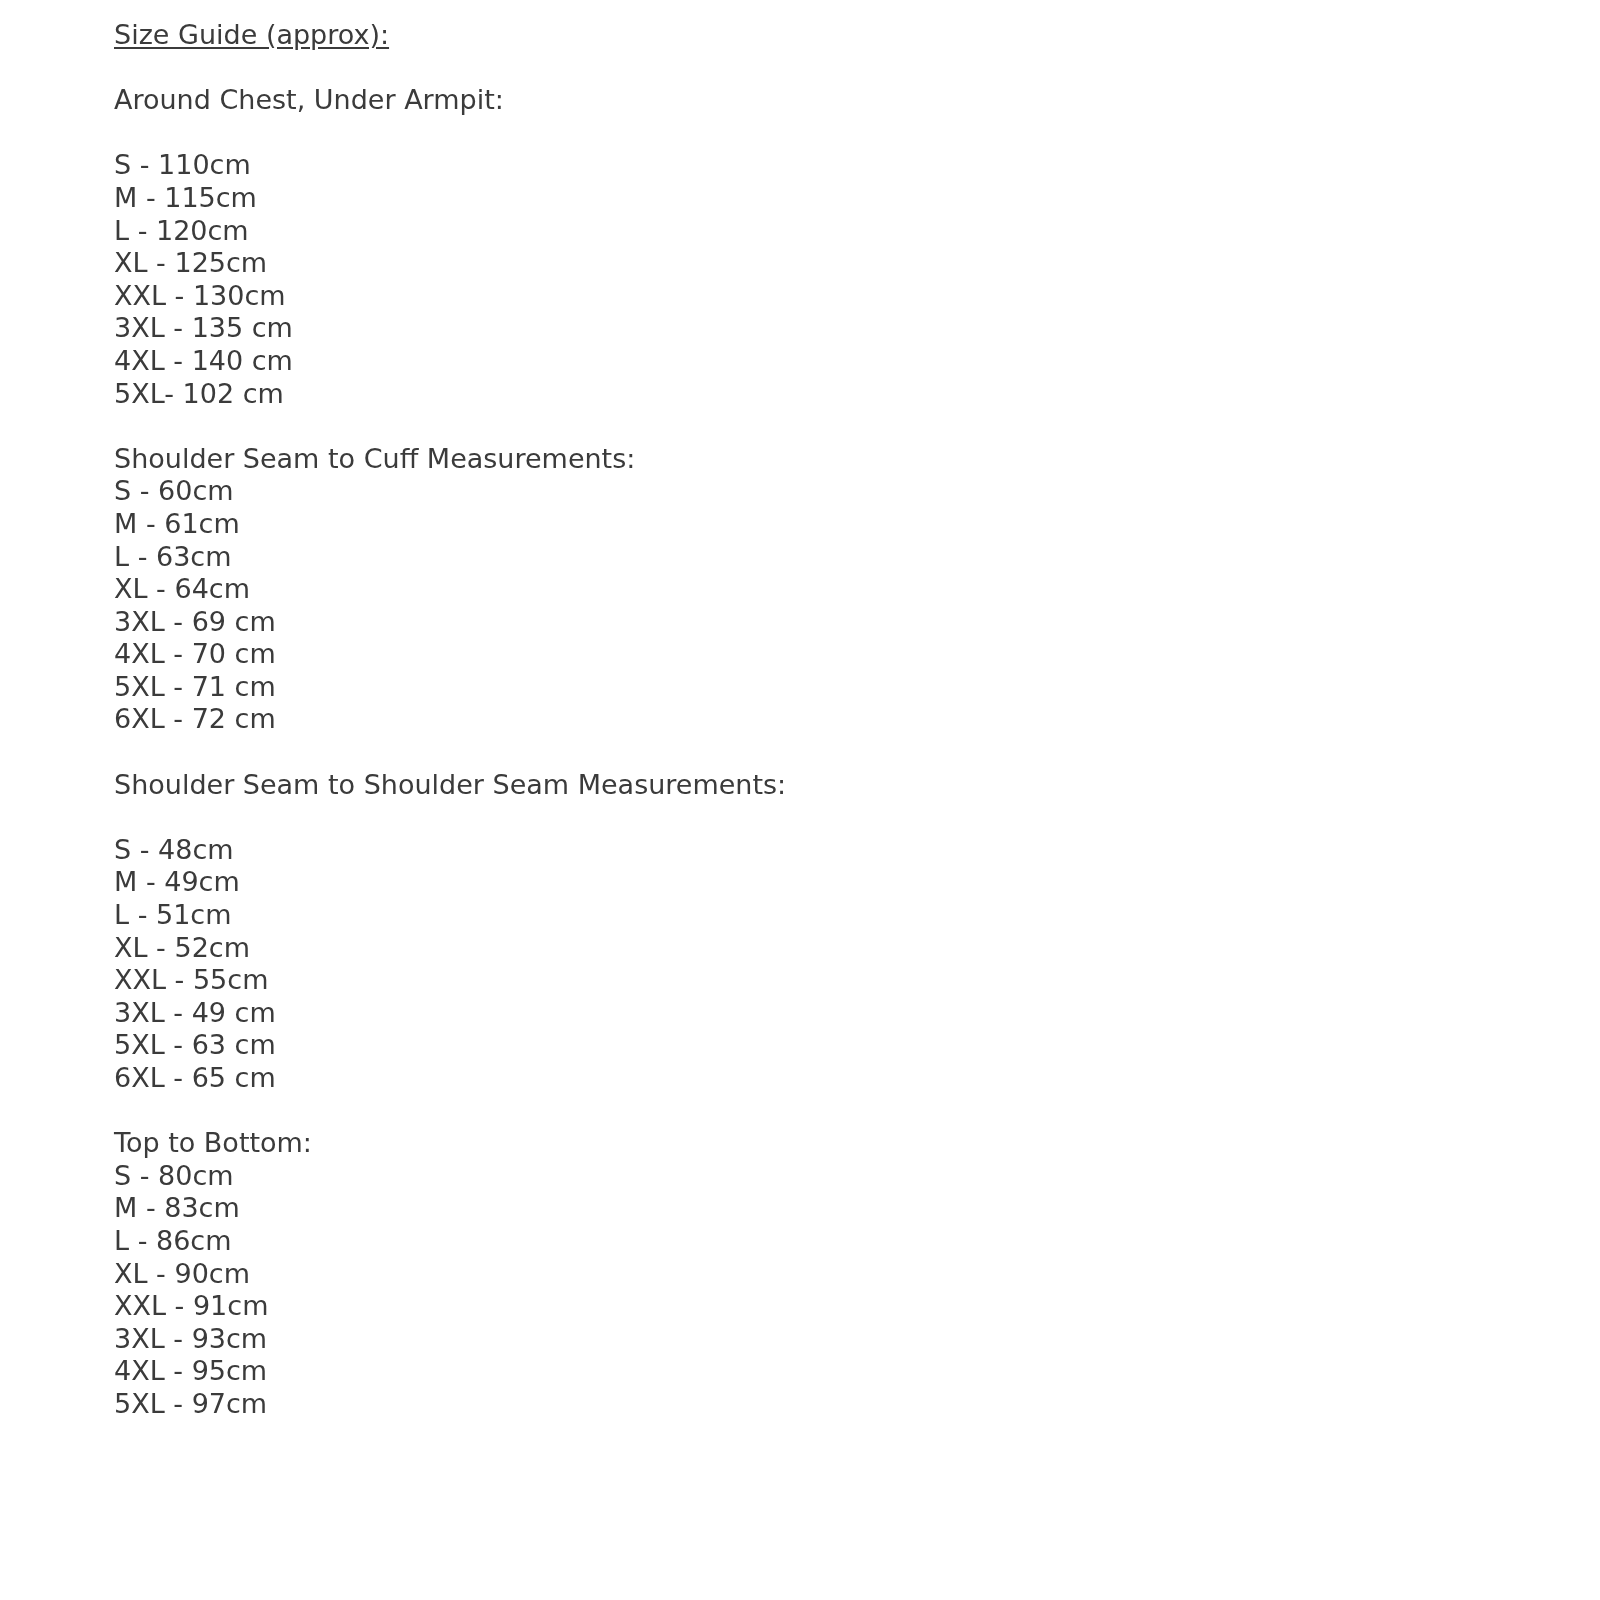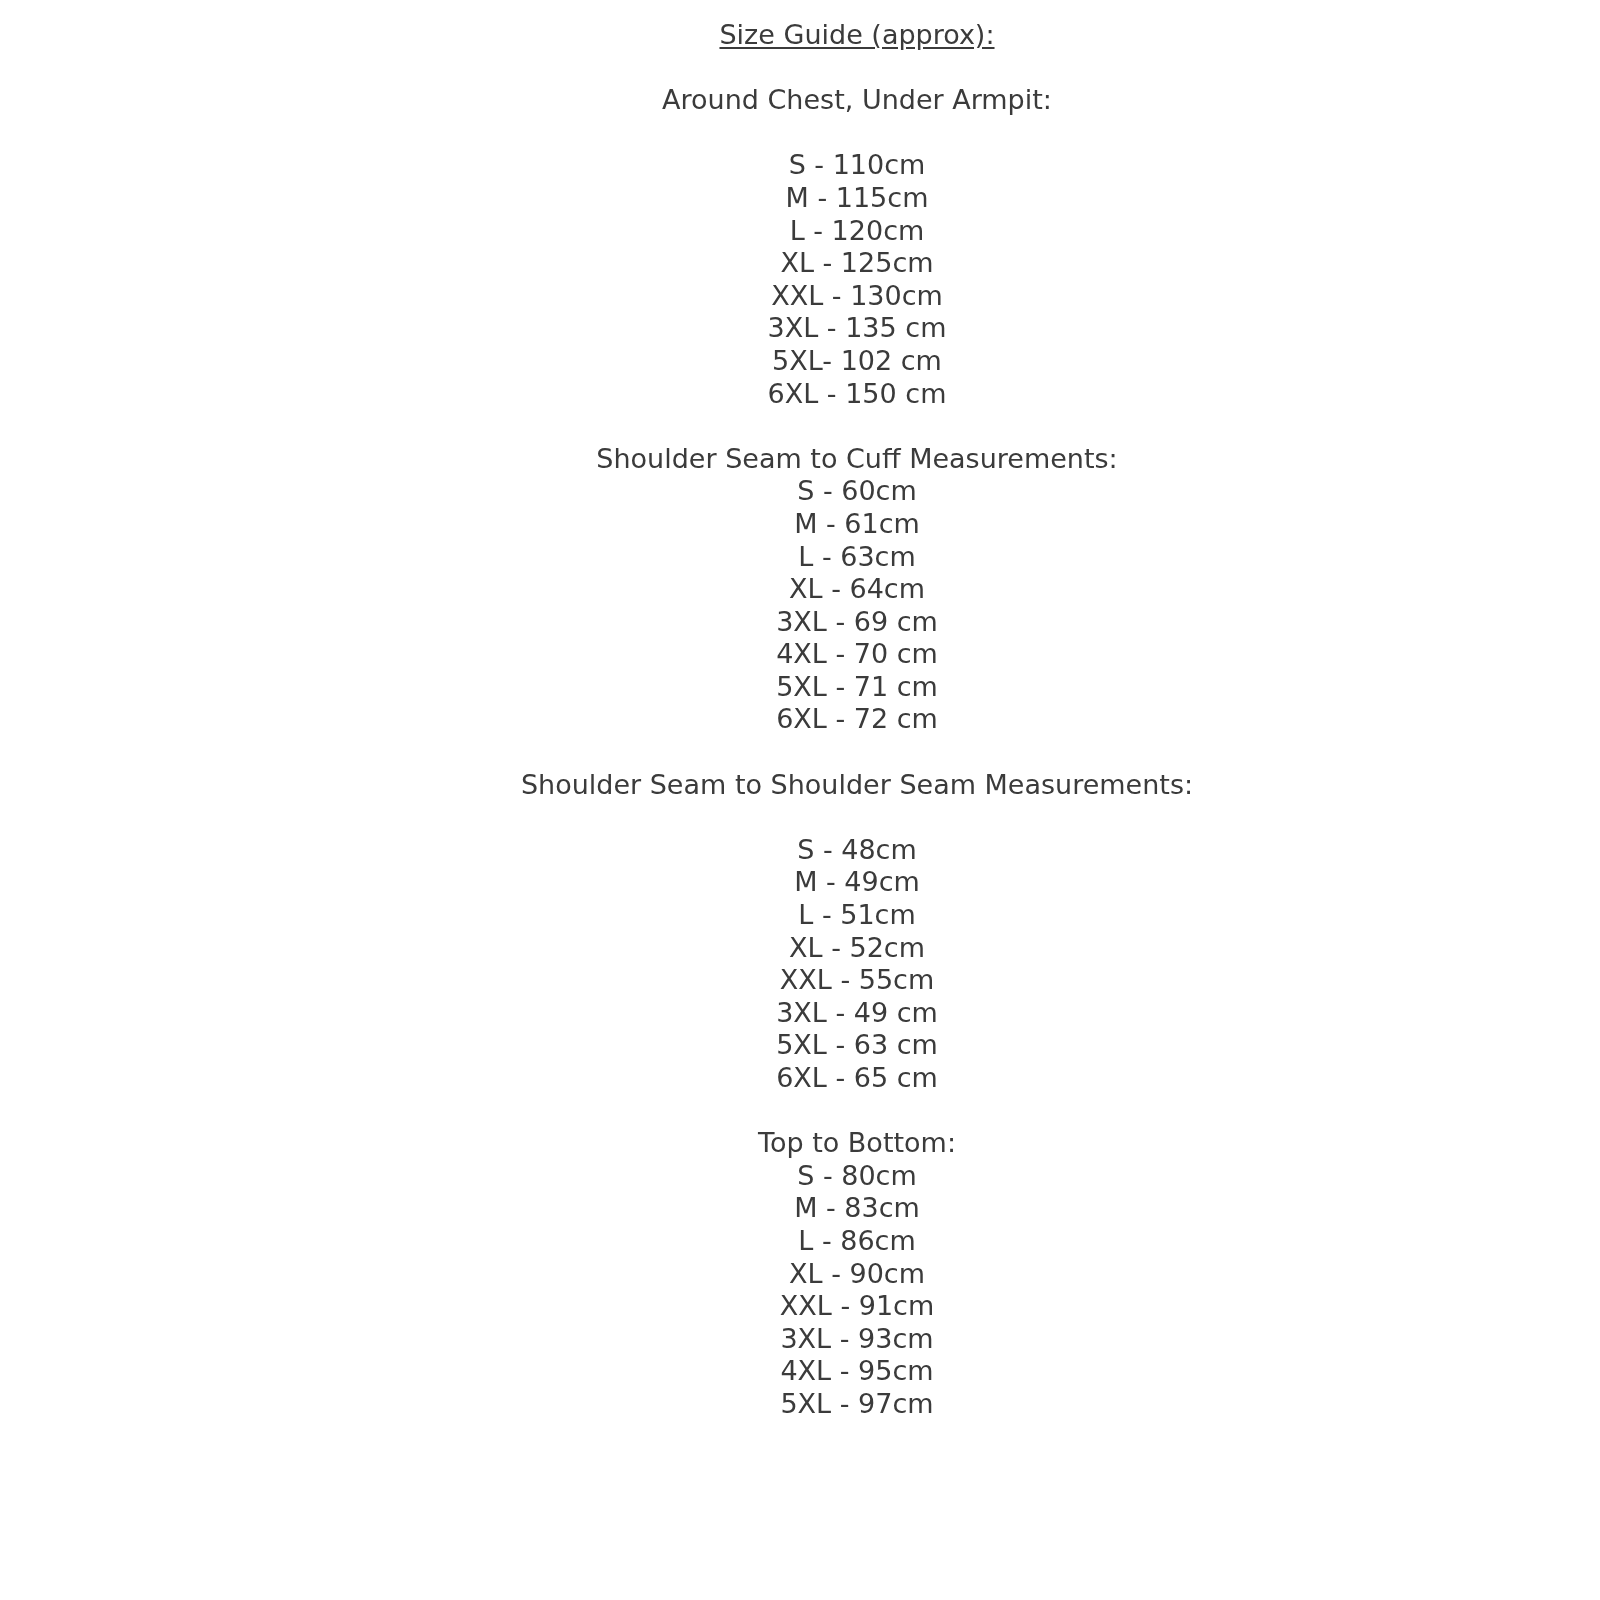--- a/index.html
+++ b/index.html
@@ -7,21 +7,20 @@
     padding: 0;
     background: #ffffff;
   }
   .page {
     position: relative;
     box-sizing: border-box;
     width: 1600px;
     height: 1600px;
     padding: 19px 0 0 114px; 
     background: #ffffff;
-    text-align: center;
     font-family: "DejaVu Sans", "Liberation Sans", sans-serif;
     font-size: 27px;
     color: #3b3b3b;
   }
   .line {
     height: 32.6px;
     line-height: 32.6px;
     white-space: pre;
   }
   .blank {  }
@@ -39,22 +38,22 @@
   <div class="line blank"></div>
 
   <div class="line heading">Around Chest, Under Armpit:</div>
   <div class="line blank"></div>
   <div class="line row">S - 110cm</div>
   <div class="line row">M - 115cm</div>
   <div class="line row">L - 120cm</div>
   <div class="line row">XL - 125cm</div>
   <div class="line row">XXL - 130cm</div>
   <div class="line row">3XL - 135 cm</div>
+  <div class="line row">4XL - 140 cm</div>
   <div class="line row">5XL- 102 cm</div>
-  <div class="line row">6XL - 150 cm</div>
   <div class="line blank"></div>
 
   <div class="line heading">Shoulder Seam to Cuff Measurements:</div>
   <div class="line row">S - 60cm</div>
   <div class="line row">M - 61cm</div>
   <div class="line row">L - 63cm</div>
   <div class="line row">XL - 64cm</div>
   <div class="line row">3XL - 69 cm</div>
   <div class="line row">4XL - 70 cm</div>
   <div class="line row">5XL - 71 cm</div>

